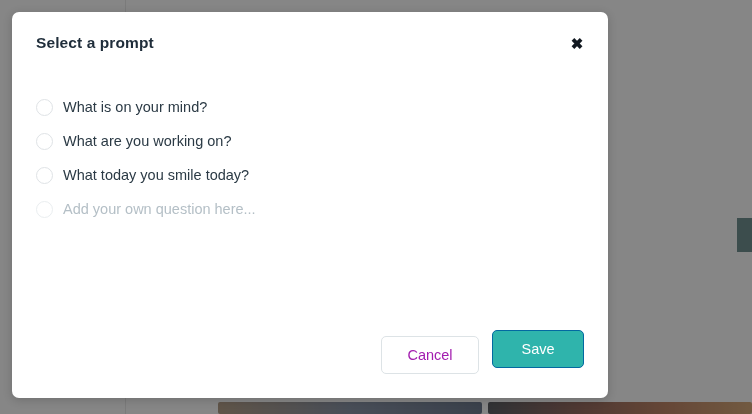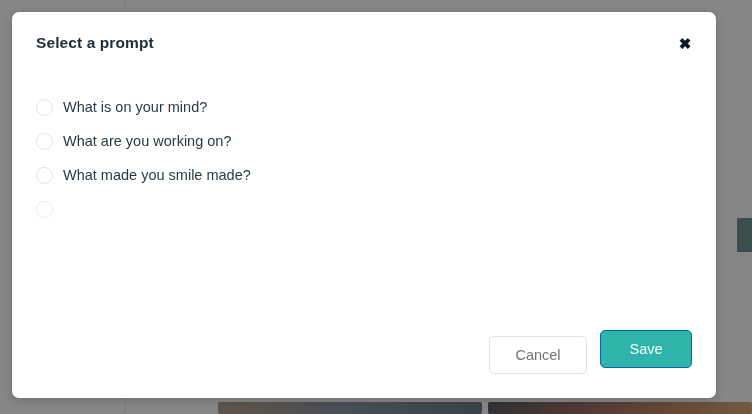--- a/index.html
+++ b/index.html
@@ -60,21 +60,21 @@
     position: absolute;
     inset: 0;
     background: rgba(60, 60, 60, 0.62);
   }
 
   
   #prompt-dialog {
     position: absolute;
     left: 12px;
     top: 12px;
-    width: 704px;
+    width: 596px;
     height: 386px;
     background: #ffffff;
     border-radius: 7px;
     box-sizing: border-box;
     box-shadow: 0 2px 10px rgba(0,0,0,0.18);
   }
 
   .dialog-title {
     position: absolute;
     left: 24px;
@@ -173,21 +173,21 @@
     cursor: pointer;
     height: 38px;
     display: flex;
     align-items: center;
     justify-content: center;
     padding: 0 22px;
   }
   .btn-cancel {
     background: #ffffff;
     border: 1px solid #dde3e6;
-    color: #737373;
+    color: #a21caf;
     min-width: 98px;
     margin-top: 13px;
   }
   .btn-save {
     background: #2fb4ac;
     border: 1px solid #0369a1;
     color: #ffffff;
     min-width: 92px;
   }
 </style>
@@ -216,24 +216,25 @@
   <div class="option-row">
         <span class="radio"></span>
         <span class="option-label">What is on your mind?</span>
       </div>
       <div class="option-row">
         <span class="radio"></span>
         <span class="option-label">What are you working on?</span>
       </div>
       <div class="option-row">
         <span class="radio"></span>
-        <span class="option-label">What made you smile made?</span>
+        <span class="option-label">What today you smile today?</span>
       </div>
       <div class="option-row placeholder">
         <span class="radio"></span>
+        <span class="option-label">Add your own question here...</span>
       </div>
     </div>
 
   <div class="dialog-actions">
     <button class="btn btn-cancel">Cancel</button>
     <button class="btn btn-save">Save</button>
   </div>
 
 </div>
 

